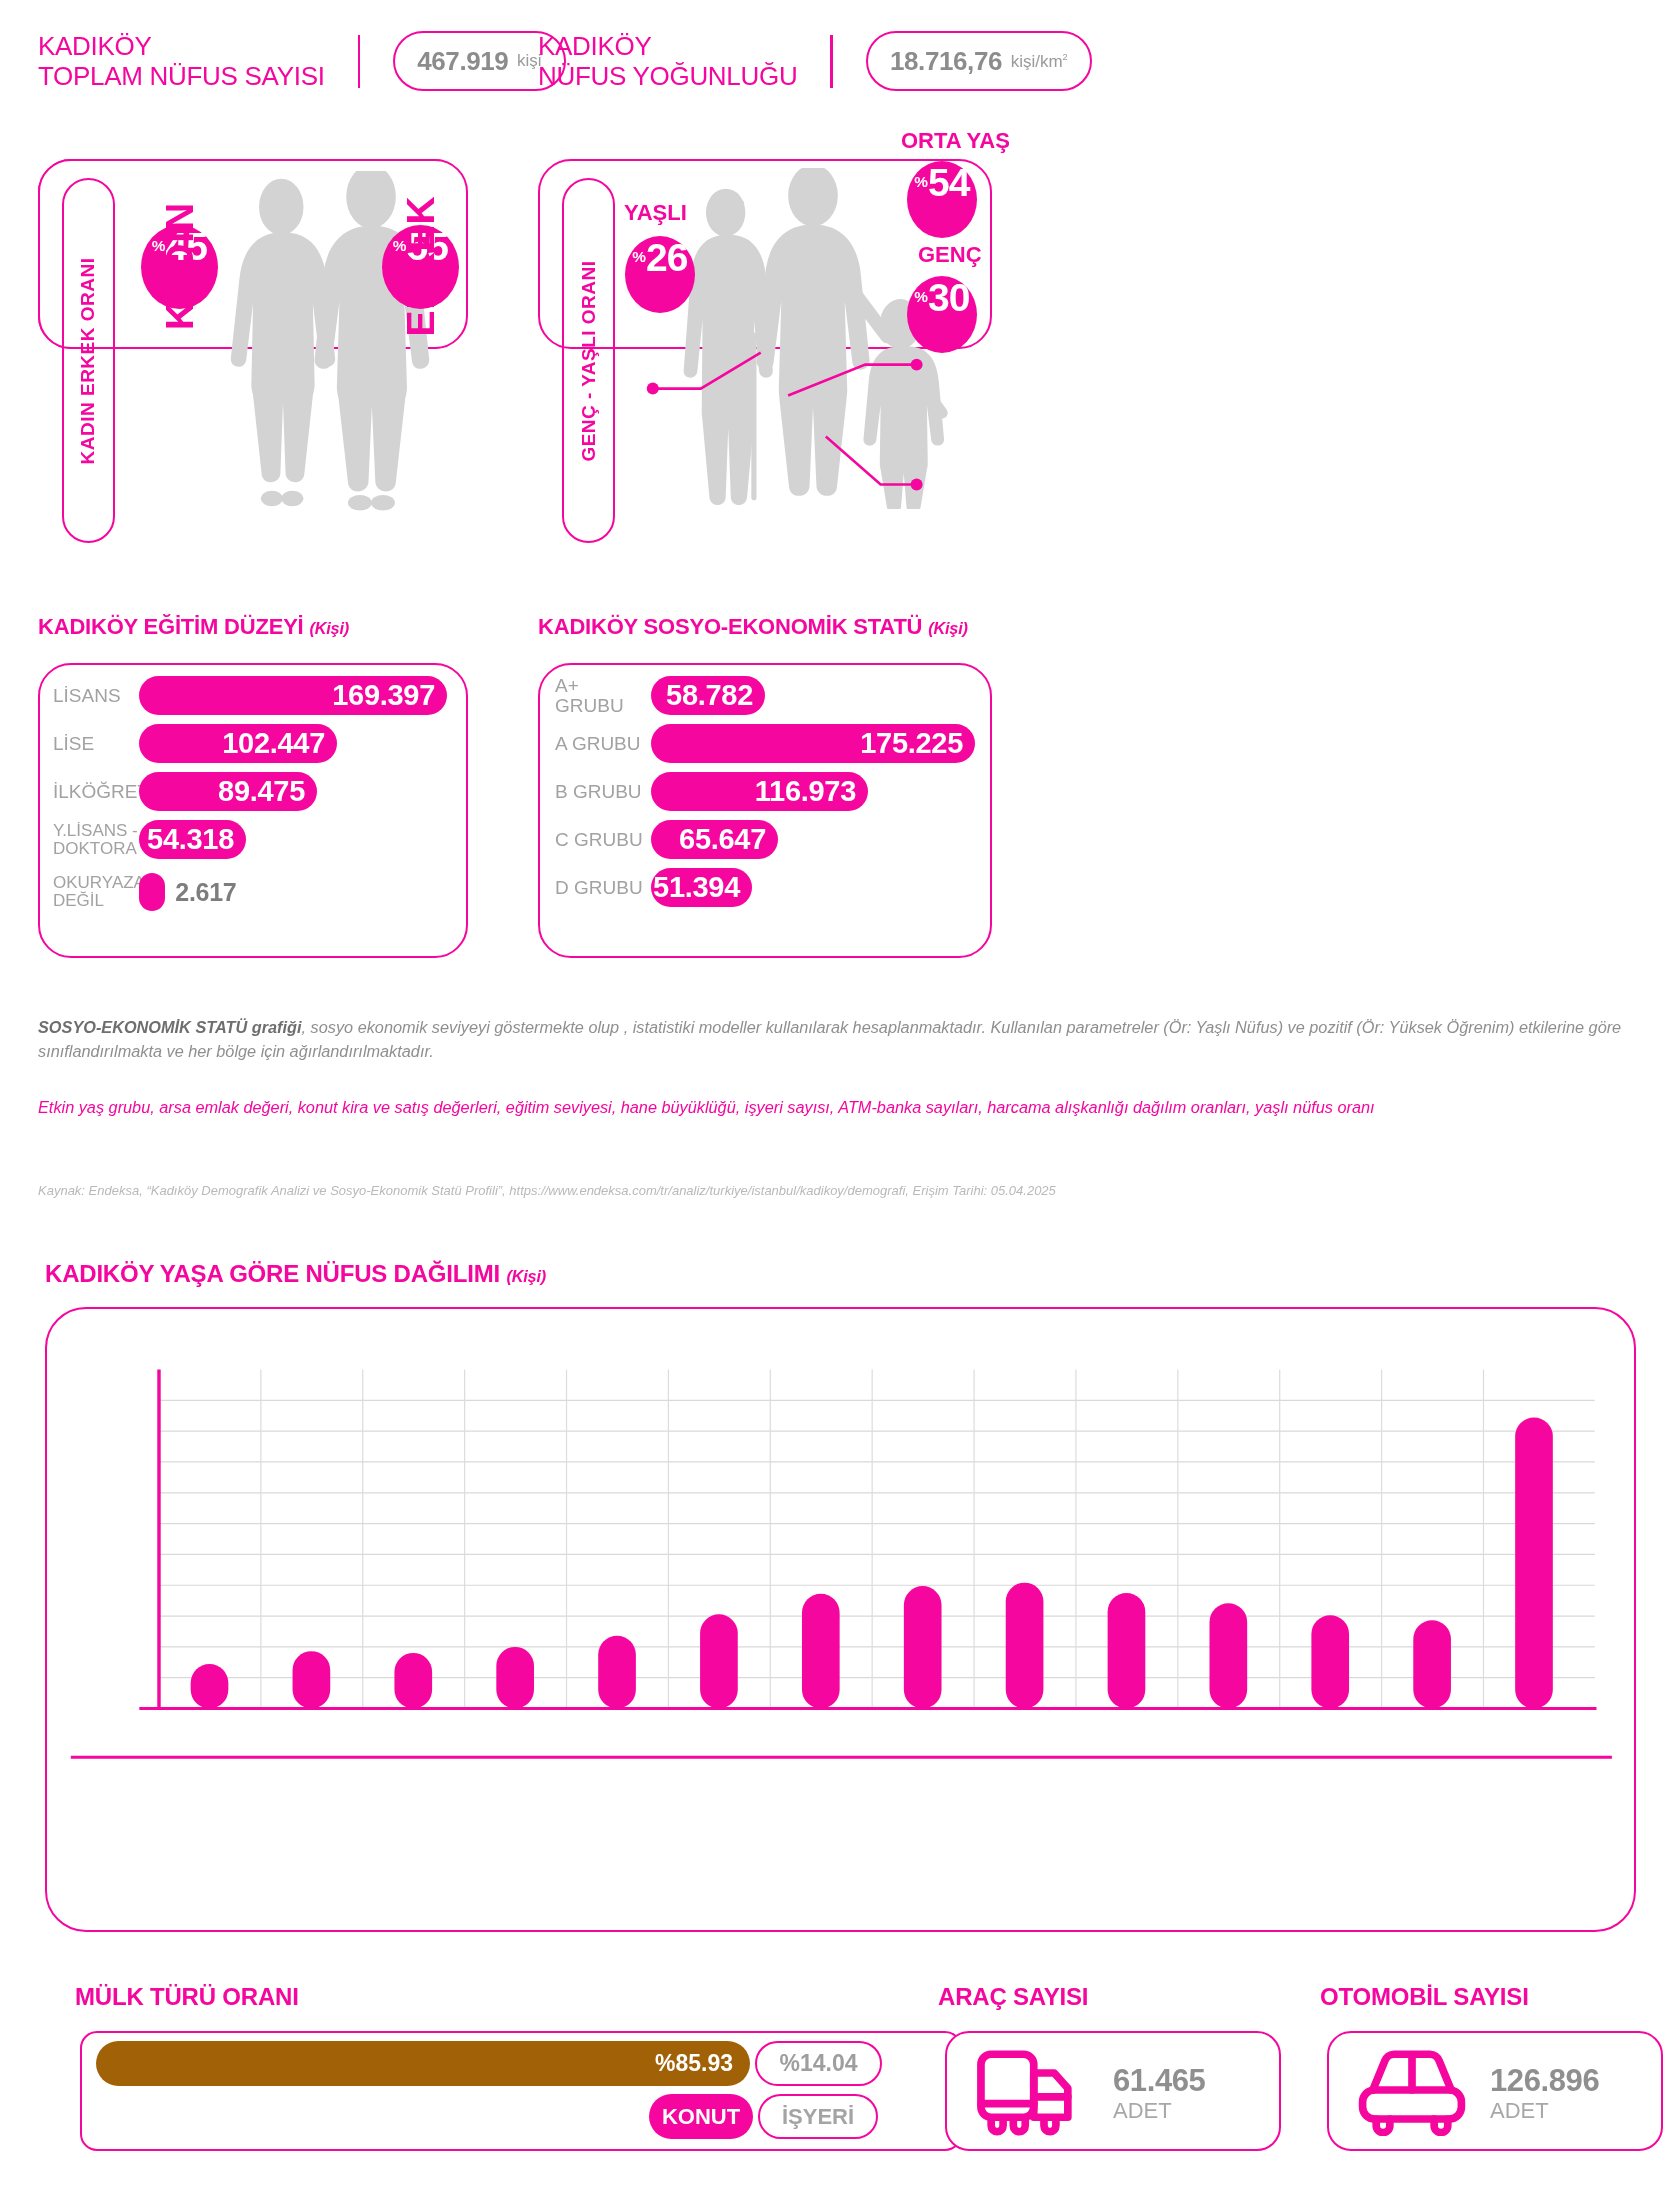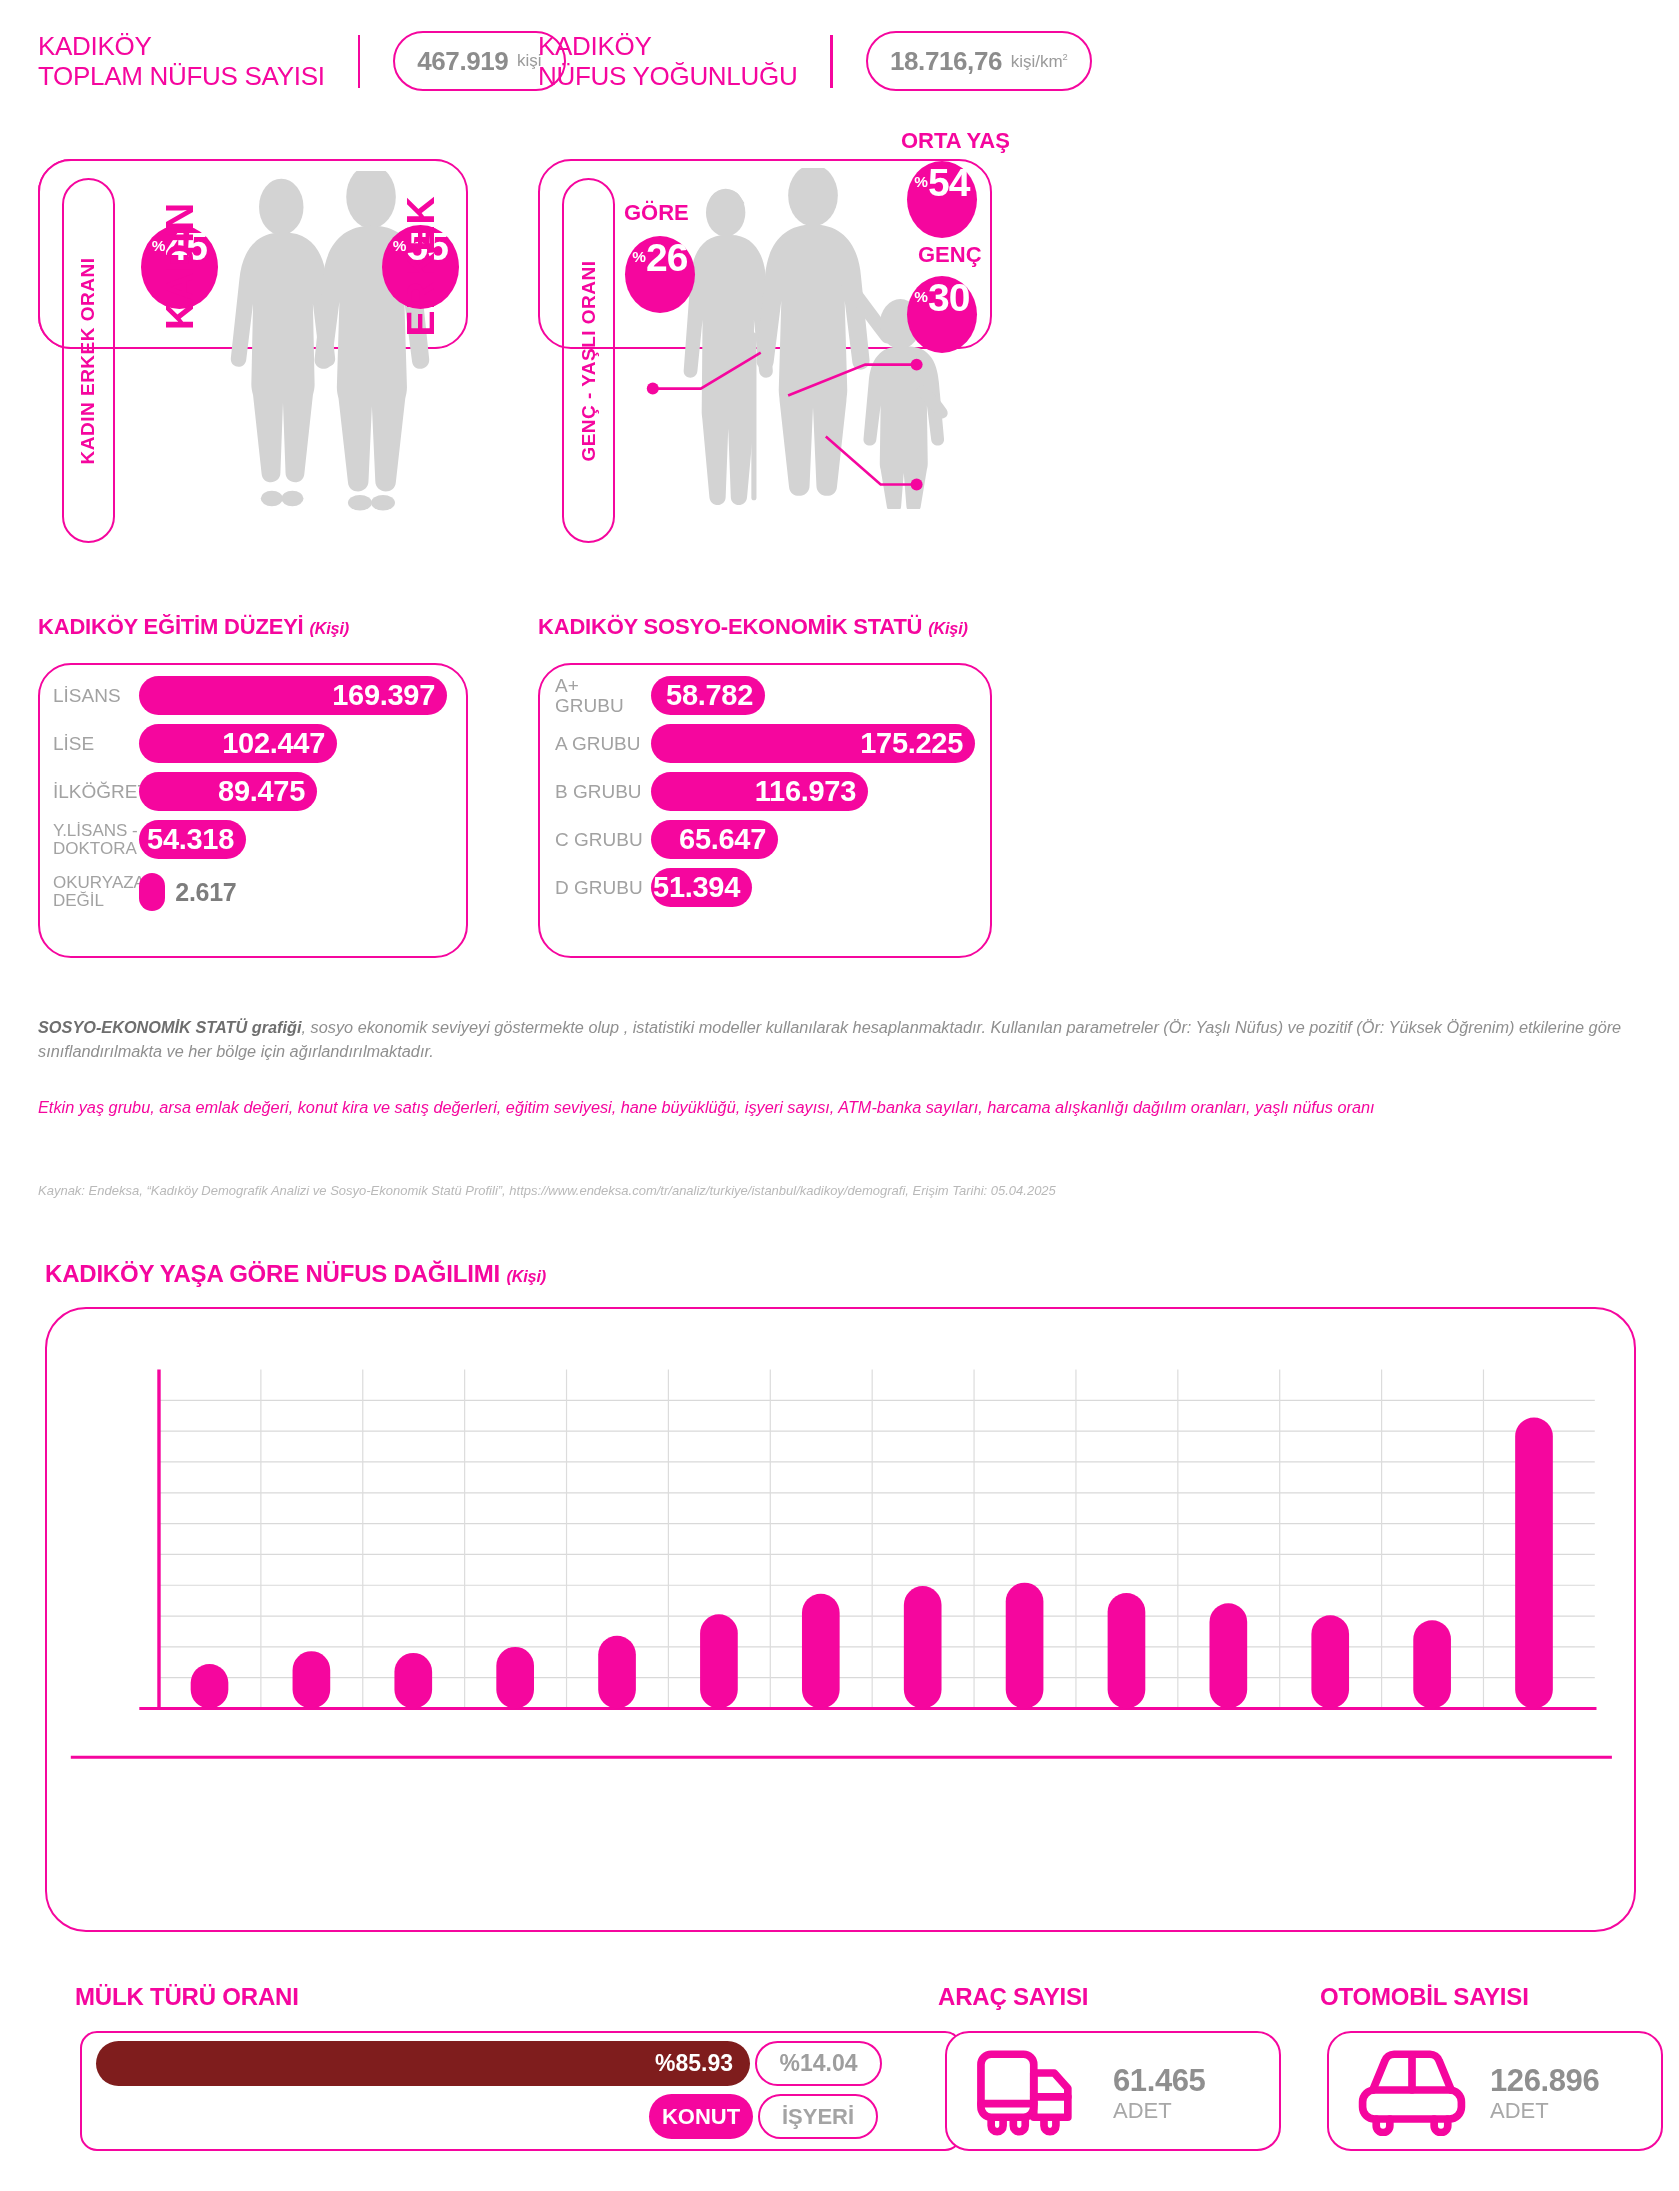--- a/index.html
+++ b/index.html
@@ -143,21 +143,21 @@
     font-size: 13px;
     color: #b9b9b9;
   }
 
   
   #col-chart { position: absolute; }
 
   
   .mt-bar {
     position: absolute;
-    background: #7f1d1d;
+    background: #a16207;
     border-radius: 26px;
     height: 45px;
     display: flex;
     align-items: center;
     justify-content: flex-end;
     padding-right: 17px;
     color: #fff;
     font-size: 23px;
     font-weight: bold;
   }
@@ -289,21 +289,21 @@
     <polyline points="442,240 382,240 292,276"></polyline>
     <polyline points="442,380 400,380 336,324"></polyline>
   </g>
   <g fill="#F5069E">
     <circle cx="134" cy="268" r="7"></circle>
     <circle cx="442" cy="240" r="7"></circle>
     <circle cx="442" cy="380" r="7"></circle>
   </g>
 </svg>
 
-<div style="position:absolute; left:624px; top:200px; font-size:22px; font-weight:bold; color:#F5069E;">GÖRE</div>
+<div style="position:absolute; left:624px; top:200px; font-size:22px; font-weight:bold; color:#F5069E;">YAŞLI</div>
 <div class="bubble" style="left:625px; top:236px; width:70px; height:77px;">
   <span class="pc">%</span>
     <span class="num">26</span>
 </div>
 
 <div style="position:absolute; left:901px; top:128px; font-size:22px; font-weight:bold; color:#F5069E;">ORTA YAŞ</div>
 <div class="bubble" style="left:907px; top:161px; width:70px; height:77px;">
   <span class="pc">%</span>
     <span class="num">54</span>
 </div>

